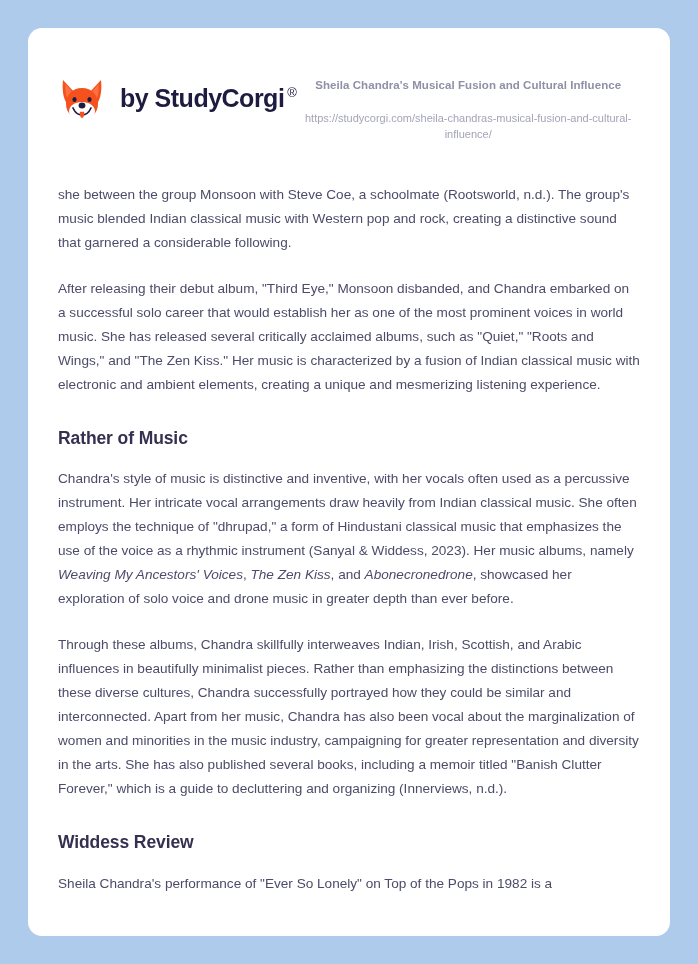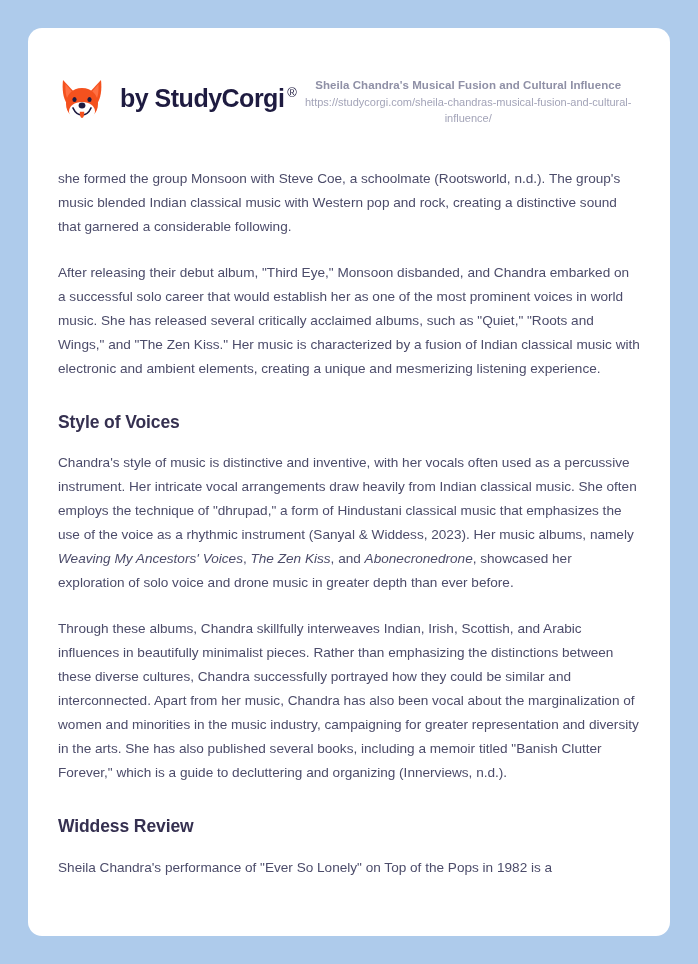--- a/index.html
+++ b/index.html
@@ -80,21 +80,21 @@
     font-weight: bold;
     color: #8f90a6;
     line-height: 1.45;
     letter-spacing: 0.05px;
   }
   .doc-url {
     font-size: 11px;
     font-weight: normal;
     color: #a3a4b8;
     line-height: 1.5;
-    margin-top: 0;
+    margin-top: 16px;
     word-break: break-word;
   }
 
   
   .doc-body {
     padding: 40px 30px 0 30px;
     box-sizing: border-box;
   }
   .para {
     font-size: 13.6px;
@@ -148,25 +148,25 @@
 
       <div class="doc-meta">
         <div class="doc-title">Sheila Chandra's Musical Fusion and Cultural Influence</div>
         <div class="doc-url">https://studycorgi.com/sheila-chandras-musical-fusion-and-cultural-influence/</div>
       </div>
 
     </div>
 
     <div class="doc-body">
 
-      <p class="para">she formed the group Monsoon with Steve Coe, a schoolmate (Rootsworld, n.d.). The group's music blended Indian classical music with Western pop and rock, creating a distinctive sound that garnered a considerable following.</p>
+      <p class="para">she between the group Monsoon with Steve Coe, a schoolmate (Rootsworld, n.d.). The group's music blended Indian classical music with Western pop and rock, creating a distinctive sound that garnered a considerable following.</p>
 
       <p class="para">After releasing their debut album, "Third Eye," Monsoon disbanded, and Chandra embarked on a successful solo career that would establish her as one of the most prominent voices in world music. She has released several critically acclaimed albums, such as "Quiet," "Roots and Wings," and "The Zen Kiss." Her music is characterized by a fusion of Indian classical music with electronic and ambient elements, creating a unique and mesmerizing listening experience.</p>
 
-      <h2 class="section-heading">Style of Voices</h2>
+      <h2 class="section-heading">Rather of Music</h2>
 
       <p class="para"><span>Chandra's style of music is distinctive and inventive, with her vocals often used as a percussive instrument. Her intricate vocal arrangements draw heavily from Indian classical music. She often employs the technique of "dhrupad," a form of Hindustani classical music that emphasizes the use of the voice as a rhythmic instrument (Sanyal &amp; Widdess, 2023). Her music albums, namely </span><em>Weaving My Ancestors' Voices</em><span>, </span><em>The Zen Kiss</em><span>, and </span><em>Abonecronedrone</em><span>, showcased her exploration of solo voice and drone music in greater depth than ever before.</span></p>
 
       <p class="para">Through these albums, Chandra skillfully interweaves Indian, Irish, Scottish, and Arabic influences in beautifully minimalist pieces. Rather than emphasizing the distinctions between these diverse cultures, Chandra successfully portrayed how they could be similar and interconnected. Apart from her music, Chandra has also been vocal about the marginalization of women and minorities in the music industry, campaigning for greater representation and diversity in the arts. She has also published several books, including a memoir titled "Banish Clutter Forever," which is a guide to decluttering and organizing (Innerviews, n.d.).</p>
 
       <h2 class="section-heading">Widdess Review</h2>
 
       <p class="para">Sheila Chandra's performance of "Ever So Lonely" on Top of the Pops in 1982 is a</p>
 
     </div>

